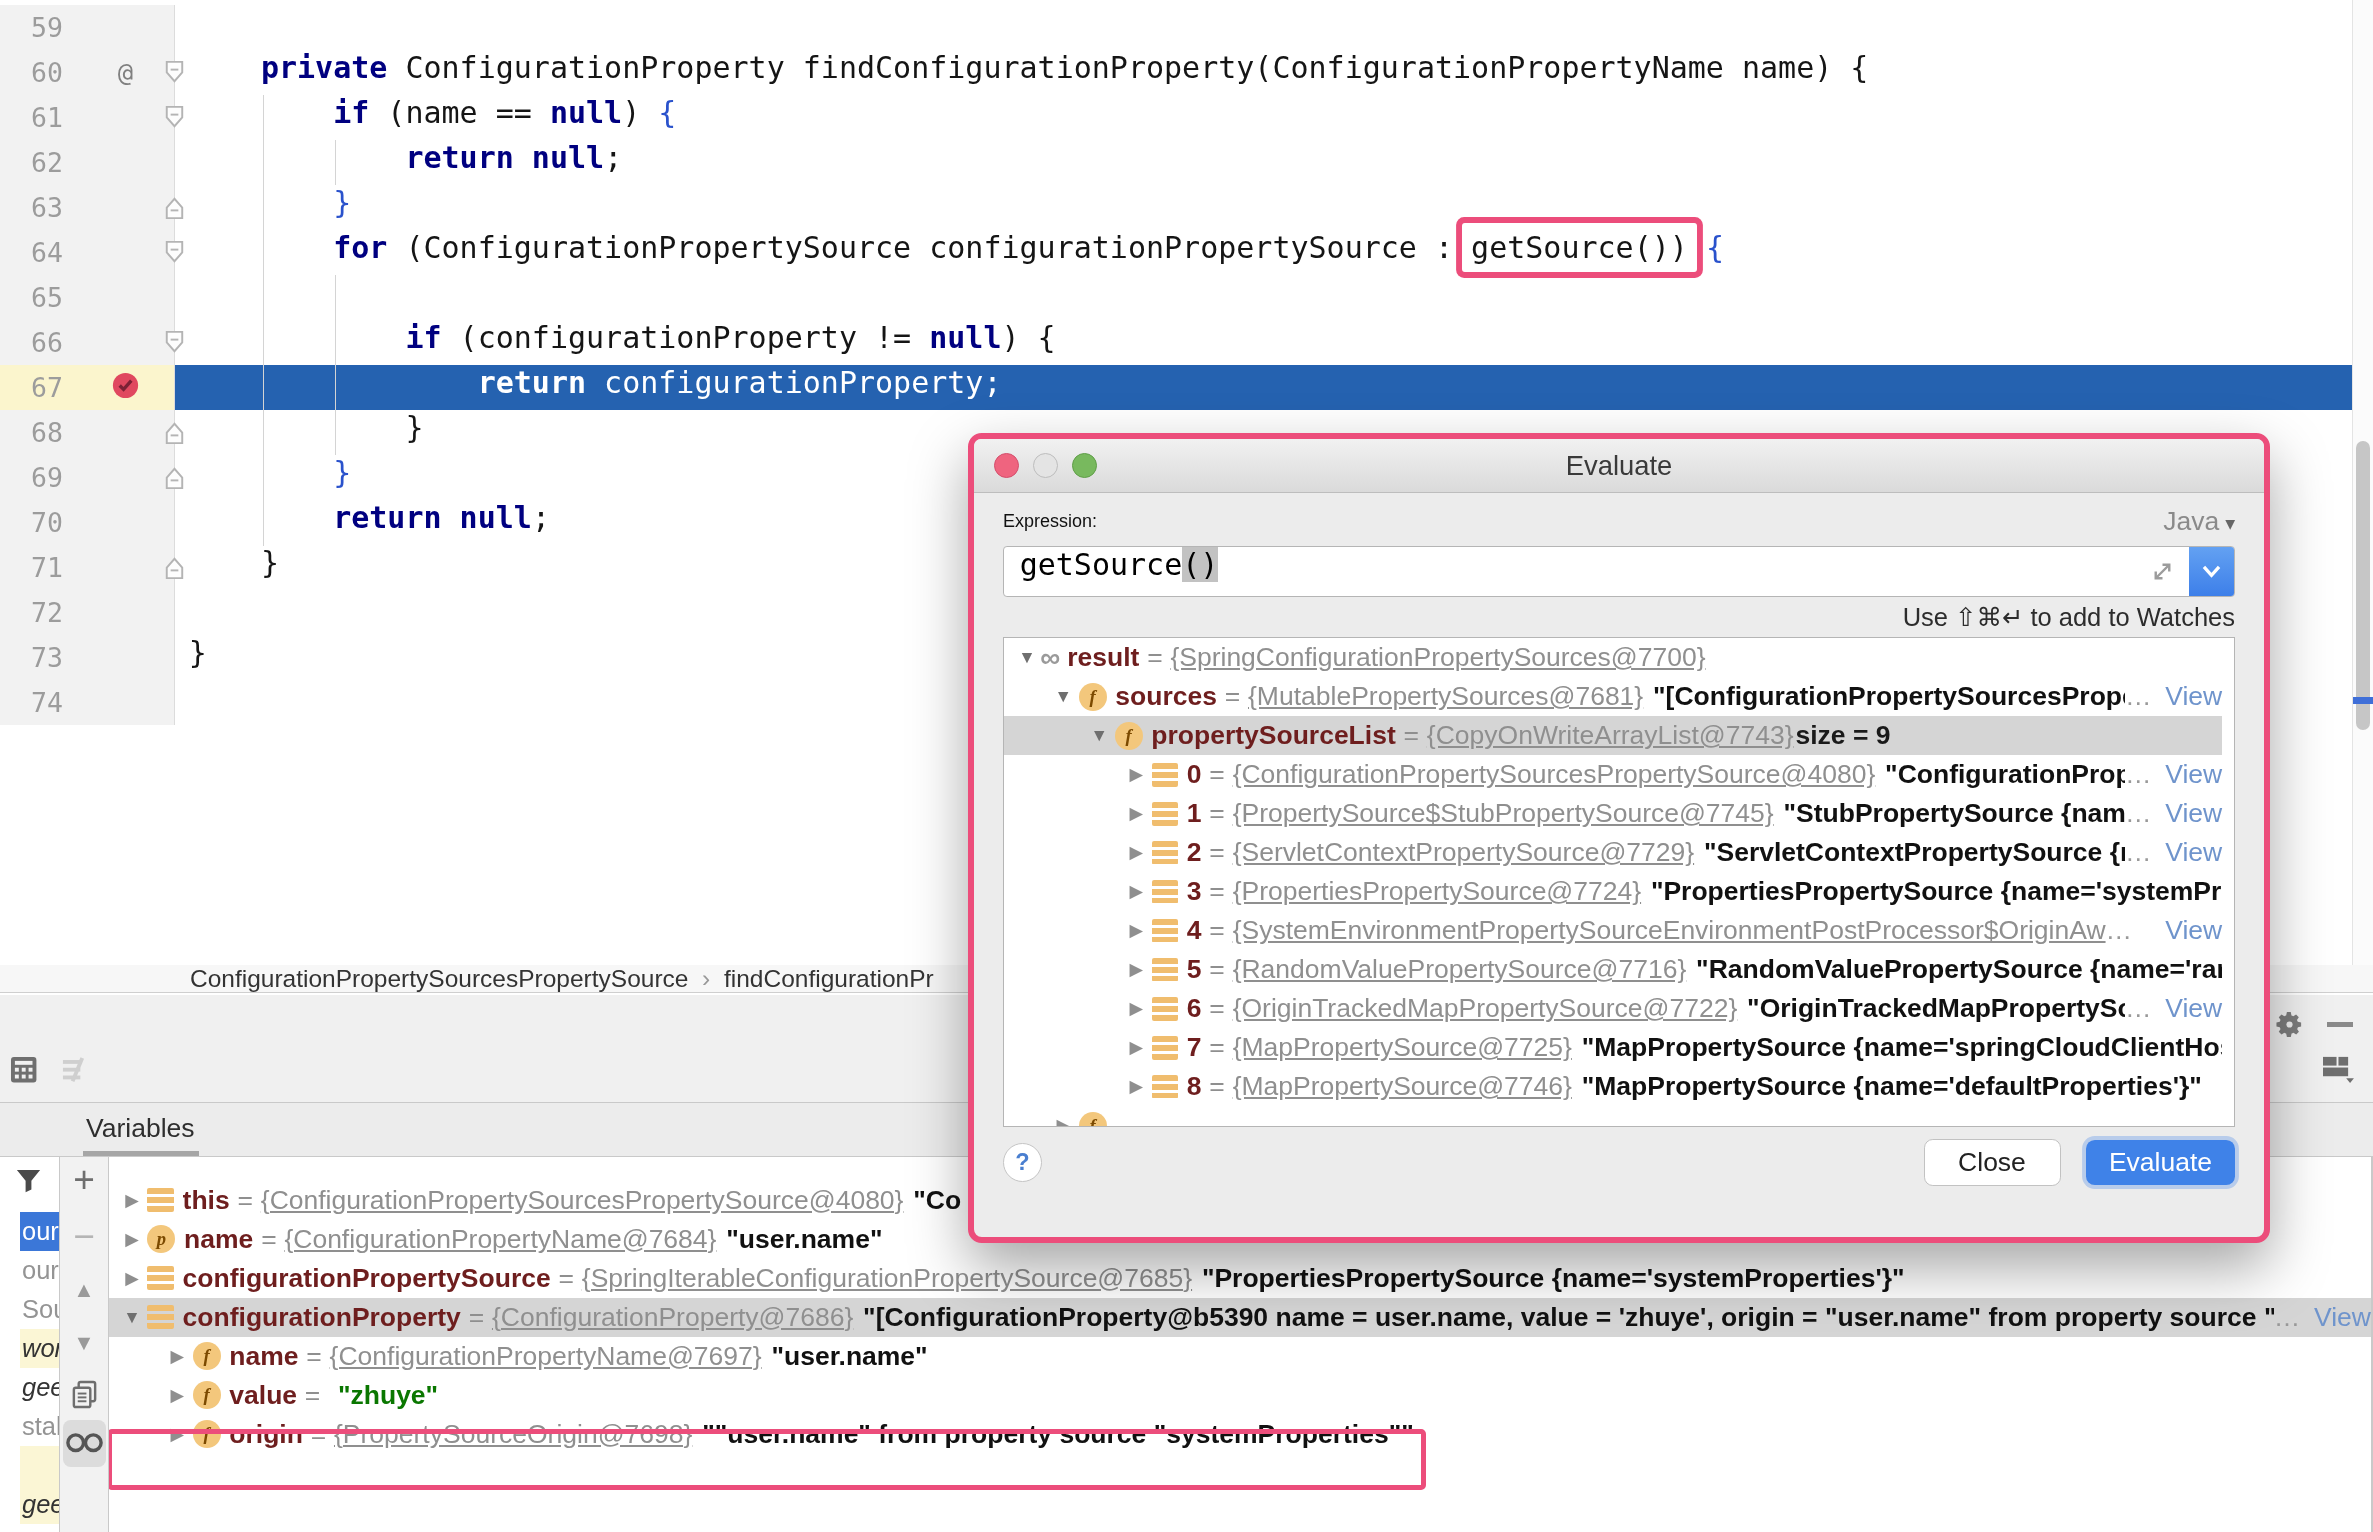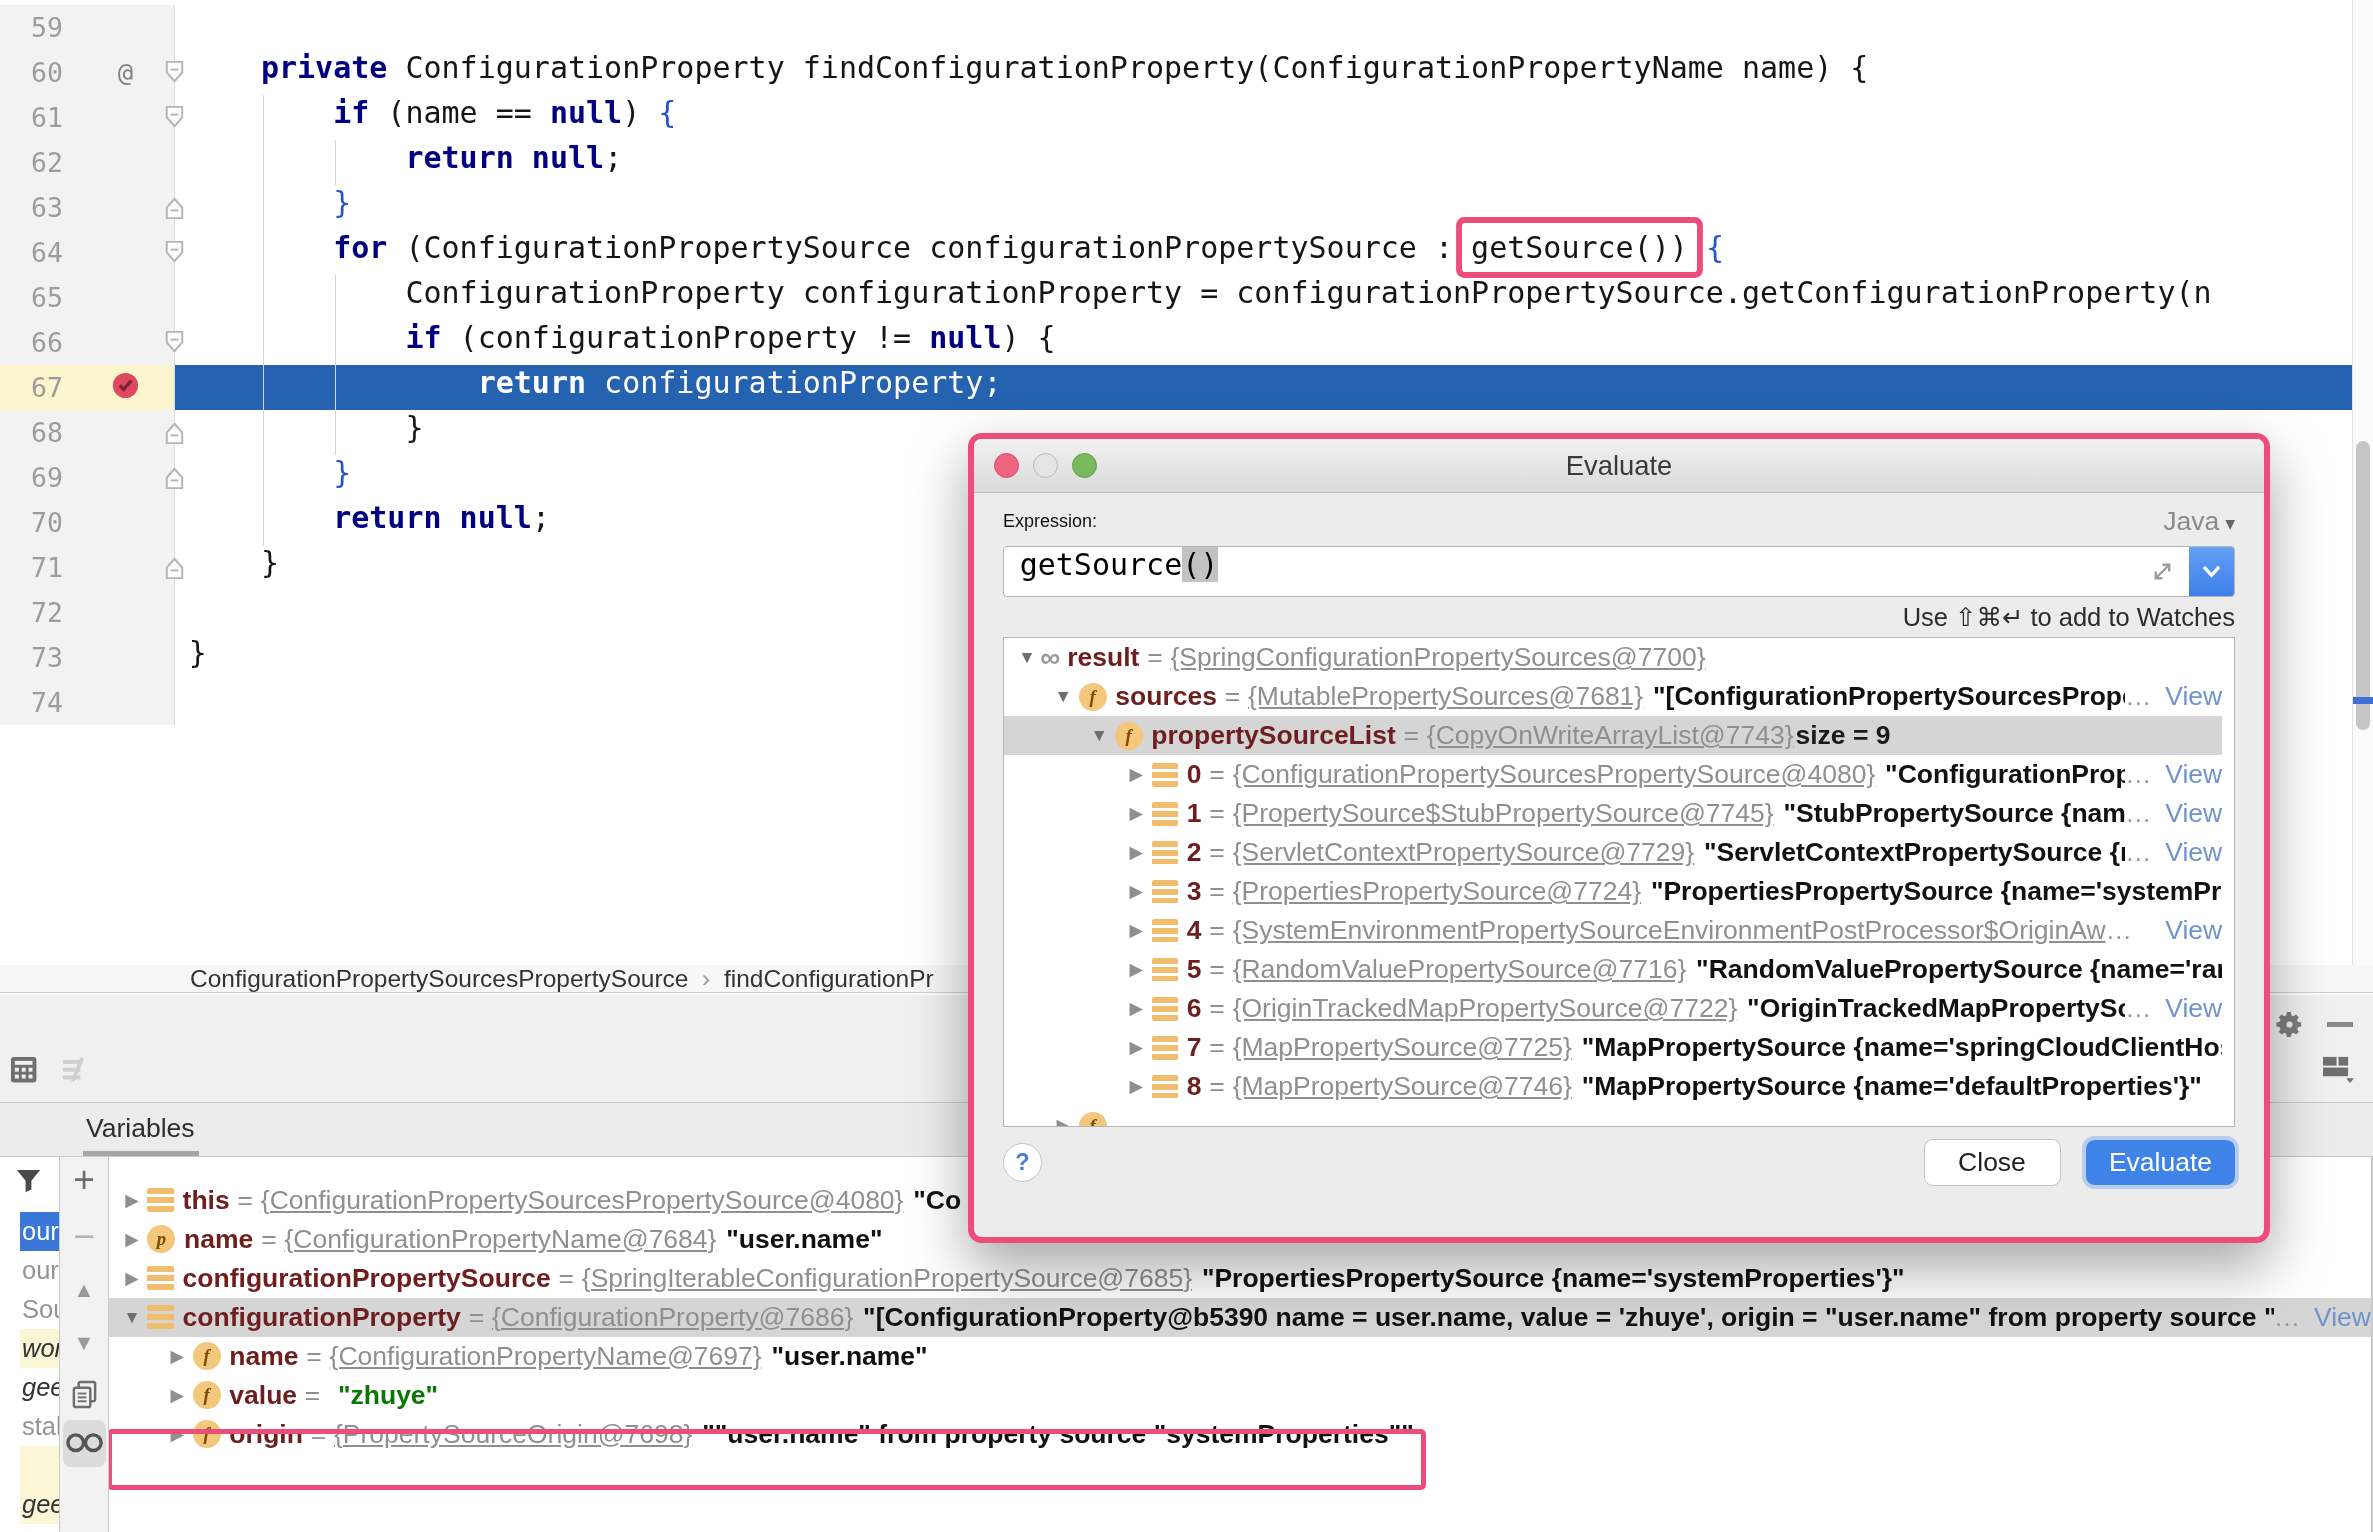--- a/index.html
+++ b/index.html
@@ -175,21 +175,21 @@
               <line x1="11" y1="12" x2="19" y2="12" stroke="#b4b4b4" stroke-width="2"></line>
             </svg></span>
         </div>
         <div class="code"><span class="seg-p">        </span><span class="seg-k">for</span><span class="seg-p"> (ConfigurationPropertySource configurationPropertySource : </span><span class="seg-hl">getSource())</span><span class="seg-p"> </span><span class="seg-b">{</span></div>
       </div>
       <div class="code-row">
         <div class="gutter">
           <span class="lnum">65</span>
           <span class="gslot"></span>
         </div>
-        <div class="code"><span class="seg-p">            </span><span class="seg-p">ConfigurationProperty configurationProperty = configurationPropertySource.getConfigurationProperty(n</span></div>
+        <div class="code"><span class="seg-p">            </span></div>
       </div>
       <div class="code-row">
         <div class="gutter">
           <span class="lnum">66</span>
           <span class="gslot"></span>
           <span class="gfold"><svg width="29" height="29" viewBox="0 0 30 30">
               <path d="M7 4h16v11l-8 9-8-9z" fill="#fdfdfd" stroke="#b4b4b4" stroke-width="2"></path>
               <line x1="11" y1="12" x2="19" y2="12" stroke="#b4b4b4" stroke-width="2"></line>
             </svg></span>
         </div>

